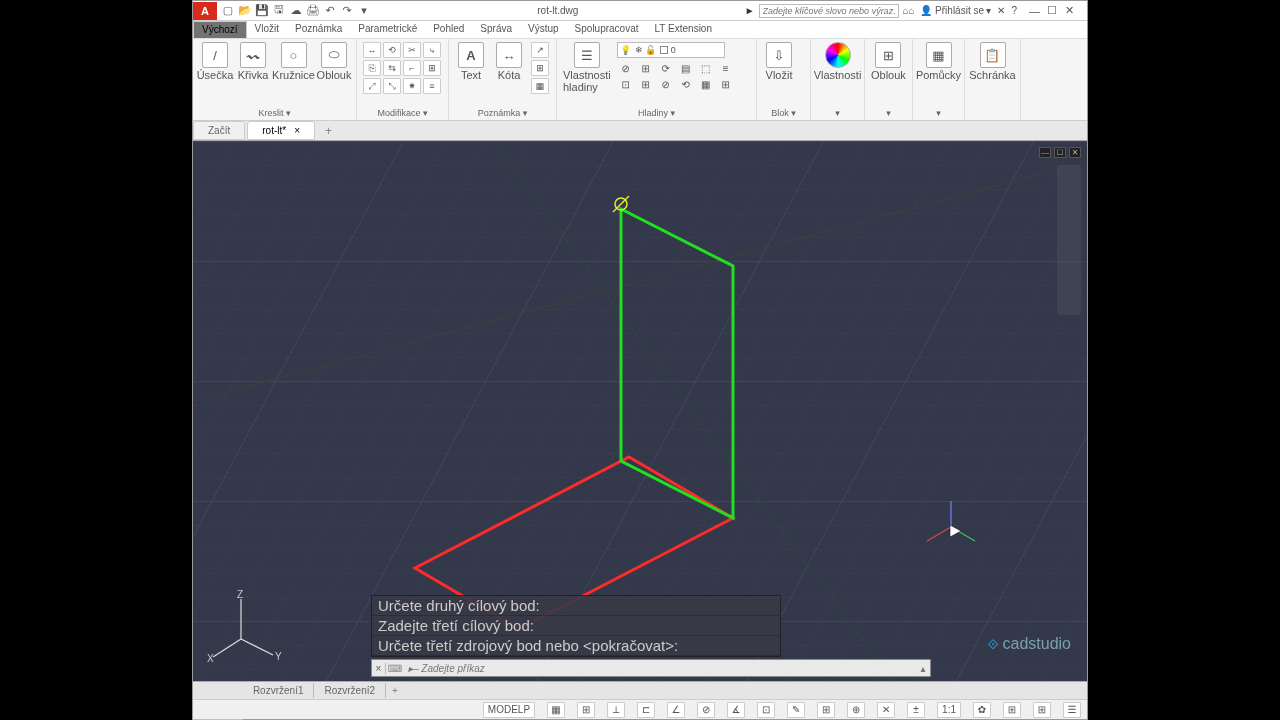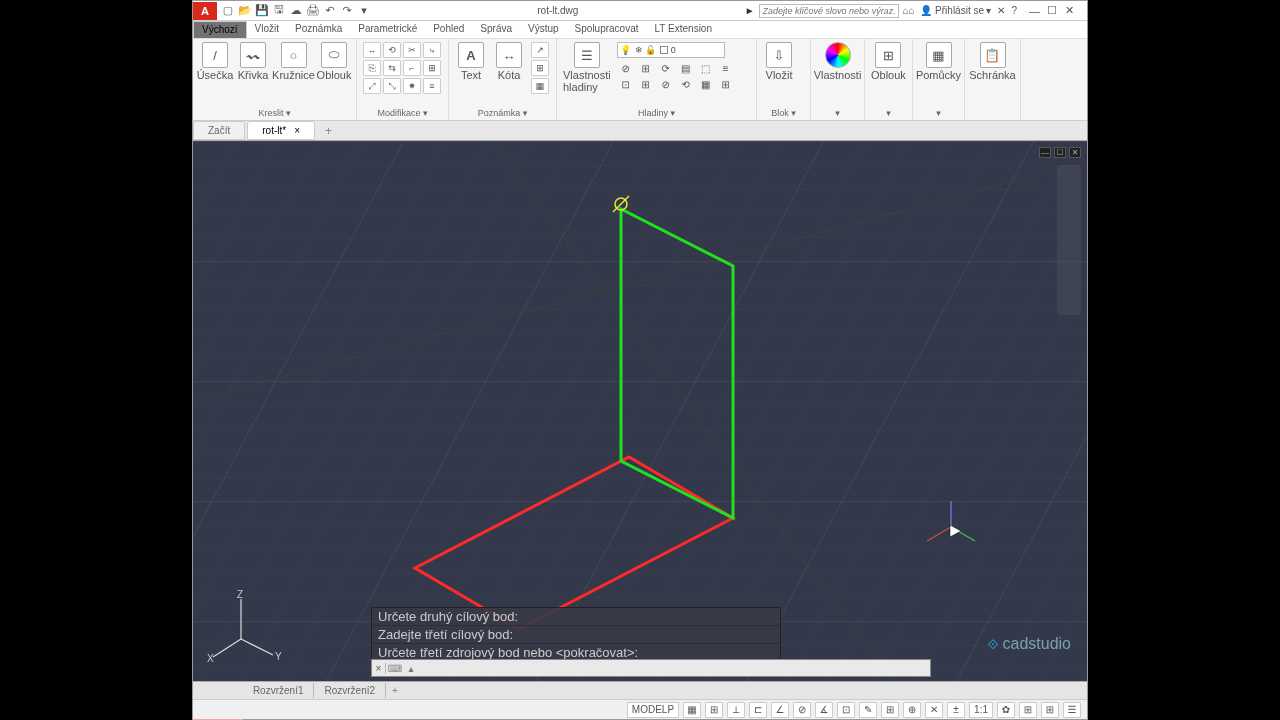--- a/index.html
+++ b/index.html
@@ -46,41 +46,41 @@
 .doc-tabs .plus { padding: 0 8px; color: #888; font-size: 12px; }
 
 
 .canvas-wrap { flex: 1; position: relative; background: #33394a; overflow: hidden; }
 .canvas-wrap svg { position: absolute; top: 0; left: 0; }
 .viewport-ctrl { position: absolute; top: 6px; right: 6px; display: flex; gap: 3px; }
 .viewport-ctrl span { width: 12px; height: 11px; background: #222; color: #aaa; font-size: 8px; display: flex; align-items: center; justify-content: center; border: 1px solid #555; }
 .viewcube-area { position: absolute; top: 24px; right: 6px; width: 24px; height: 150px; background: rgba(80,85,100,.4); border-radius: 3px; }
 
 
-.cmd-history { position: absolute; left: 178px; bottom: 18px; width: 410px; background: rgba(55,58,70,.92); border: 1px solid #222; font-size: 13px; color: #ccc; font-family: "Consolas", monospace; }
+.cmd-history { position: absolute; left: 178px; bottom: 24px; width: 410px; background: rgba(55,58,70,.92); border: 1px solid #222; font-size: 15px; color: #ccc; font-family: "Consolas", monospace; }
 .cmd-history div { padding: 1px 6px; border-bottom: 1px solid rgba(0,0,0,.2); }
 .cmd-line { position: absolute; left: 178px; bottom: 4px; width: 560px; height: 18px; background: #e9e9e9; border: 1px solid #888; display: flex; align-items: center; font-size: 10px; color: #777; }
 .cmd-line .cmd-close { width: 14px; text-align: center; color: #555; border-right: 1px solid #bbb; }
 .cmd-line .cmd-icon { width: 18px; text-align: center; color: #888; }
 .cmd-line .cmd-text { flex: 1; padding-left: 4px; font-style: italic; }
 .cmd-line .cmd-arrow { width: 14px; text-align: center; }
 
 .ucs-label { position: absolute; font-size: 10px; color: #ccc; font-family: sans-serif; }
 
 .watermark { position: absolute; right: 16px; bottom: 28px; font-size: 16px; color: #7aa0b0; font-weight: 500; display: flex; align-items: center; gap: 4px; }
 .watermark .wm-icon { color: #2aa8d8; font-size: 14px; }
 
 
 .layout-tabs { height: 18px; background: #e5e5e5; display: flex; align-items: center; font-size: 10px; border-top: 1px solid #aaa; }
 .layout-tabs .ltab { padding: 2px 10px; border-right: 1px solid #bbb; color: #666; }
 .layout-tabs .ltab.active { background: #fca5a5; font-weight: bold; color: #000; margin-top: 48px; }
 .layout-tabs .plus { padding: 0 6px; color: #888; }
 
 
-.statusbar { height: 20px; background: #f0f0f0; display: flex; align-items: center; justify-content: flex-end; font-size: 10px; color: #555; border-top: 1px solid #ccc; padding: 0 6px; gap: 4px; }
+.statusbar { height: 20px; background: #f0f0f0; display: flex; align-items: center; justify-content: flex-end; font-size: 10px; color: #555; border-top: 1px solid #ccc; padding: 0 6px; gap: 12px; }
 .statusbar .sb-btn { width: 18px; height: 16px; border: 1px solid #ccc; background: #fff; display: inline-flex; align-items: center; justify-content: center; font-size: 10px; border-radius: 1px; }
 .statusbar .sb-text { padding: 0 4px; border: 1px solid #ccc; background: #fff; height: 16px; display: inline-flex; align-items: center; }
 </style>
 </head>
 <body>
 
 <div class="app-window">
 
   <div class="titlebar">
     <div class="app-icon">A</div>
@@ -331,20 +331,21 @@
     <div class="viewcube-area"></div>
 
     <div class="cmd-history">
       <div>Určete druhý cílový bod:</div>
       <div>Zadejte třetí cílový bod:</div>
       <div>Určete třetí zdrojový bod nebo &lt;pokračovat&gt;:</div>
     </div>
     <div class="cmd-line">
       <div class="cmd-close">×</div>
       <div class="cmd-icon">⌨</div>
+      <div class="cmd-text">▸– Zadejte příkaz</div>
       <div class="cmd-arrow">▴</div>
     </div>
 
     <div class="watermark">
       <span class="wm-icon">⟐</span>
       <span>cadstudio</span>
     </div>
   </div>
 
   <div class="layout-tabs">

